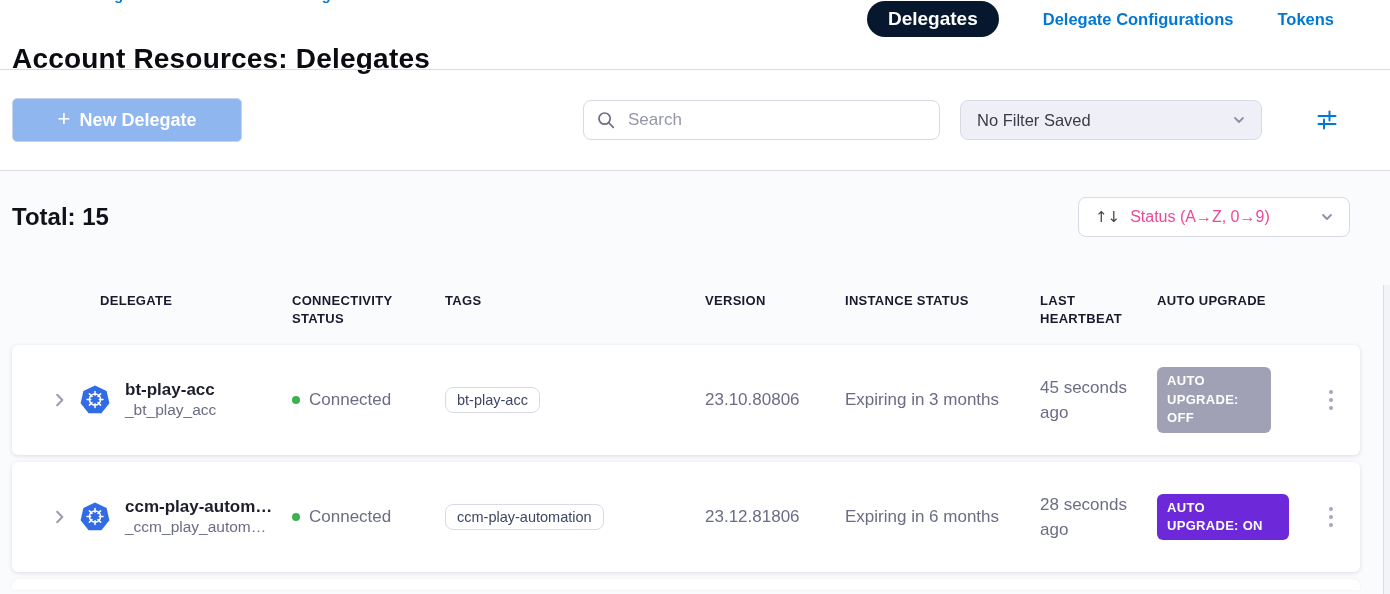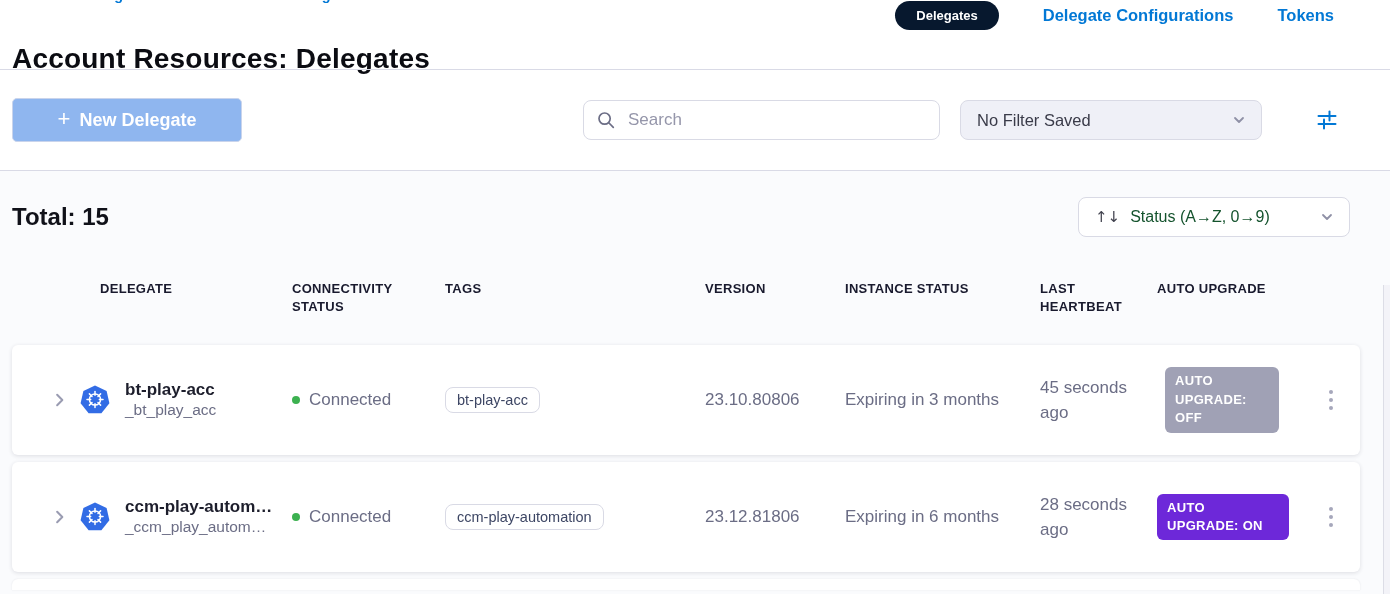--- a/index.html
+++ b/index.html
@@ -6,21 +6,21 @@
     font-family:"Liberation Sans",sans-serif;background:#ffffff;position:relative;}
   *{box-sizing:border-box;}
 
   
   .breadcrumb-clip{position:absolute;top:0;left:12px;width:700px;height:6px;overflow:hidden;}
   .breadcrumb-clip span{display:block;margin-top:-13px;font-size:14.5px;color:#0278d5;font-weight:600;}
 
   
   .tabs{position:absolute;top:1px;right:56px;display:flex;align-items:center;gap:44px;}
   .tab-link{font-size:16.5px;font-weight:700;color:#0278d5;cursor:pointer;white-space:nowrap;}
-  .tab-pill{background:#07182e;color:#ffffff;border-radius:999px;padding:7px 21px;font-size:13px;font-weight:700;}
+  .tab-pill{background:#07182e;color:#ffffff;border-radius:999px;padding:7px 21px;font-size:19px;font-weight:700;}
 
   .page-title{position:absolute;top:24px;left:12px;font-size:28px;font-weight:700;color:#0b0c12;letter-spacing:.2px;}
 
   .divider{position:absolute;left:0;width:1390px;height:1px;background:#d9dae6;}
   .divider-1{top:69px;}
   .divider-2{top:170px;}
   .content-bg{position:absolute;left:0;top:171px;width:1390px;height:423px;background:#fafbfd;}
 
   
   .btn-new{position:absolute;left:12px;top:98px;width:230px;height:44px;background:#8fb6ef;
@@ -41,25 +41,25 @@
 
   .sliders-btn{position:absolute;left:1314px;top:107px;width:26px;height:26px;cursor:pointer;
     display:flex;align-items:center;justify-content:center;}
 
   
   .total-label{position:absolute;left:12px;top:203px;font-size:24px;font-weight:700;color:#101119;}
   .sort-select{position:absolute;left:1078px;top:197px;width:272px;height:40px;background:#ffffff;
     border:1px solid #d9dae5;border-radius:8px;display:flex;align-items:center;gap:10px;
     padding:0 14px 0 16px;cursor:pointer;}
   .sort-select .arrows{font-family:"DejaVu Sans",sans-serif;font-size:15px;color:#41424e;}
-  .sort-select .label{flex:1;font-size:16px;color:#14532d;}
+  .sort-select .label{flex:1;font-size:16px;color:#ec4899;}
 
   
   .grid-cols{display:grid;grid-template-columns:280px 153px 260px 140px 195px 117px 145px 1fr;}
-  .thead{position:absolute;left:12px;top:280px;width:1348px;align-items:start;}
+  .thead{position:absolute;left:12px;top:292px;width:1348px;align-items:start;}
   .th{font-size:13px;font-weight:700;color:#191a2e;letter-spacing:.3px;line-height:1.4;text-transform:uppercase;}
   .th-delegate{padding-left:88px;}
   .th-conn{max-width:130px;}
   .th-hb{max-width:110px;}
 
   .rows{position:absolute;left:12px;top:345px;width:1348px;}
   .row-card{background:#ffffff;border-radius:6px;box-shadow:0 1px 4px rgba(40,41,61,.14);
     height:110px;align-items:center;margin-bottom:7px;cursor:pointer;}
   .row-2{margin-top:4px;height:11px;border-radius:6px 6px 0 0;box-shadow:0 0 2px rgba(40,41,61,.10);}
 
@@ -74,21 +74,21 @@
   .cell-conn{display:flex;align-items:center;gap:9px;}
   .conn-dot{width:8px;height:8px;border-radius:50%;background:#3cb150;flex:0 0 8px;}
 
   .tag-chip{display:inline-block;border:1px solid #d9dae5;border-radius:8px;padding:4px 11px;
     font-size:14.5px;color:#3d4664;background:#ffffff;white-space:nowrap;}
 
   .cell-hb{line-height:1.5;}
 
   .badge{display:inline-block;border-radius:6px;padding:5px 10px;color:#ffffff;font-size:13px;
     font-weight:700;letter-spacing:.3px;line-height:1.42;text-transform:uppercase;}
-  .badge-off{background:#a0a1b5;max-width:114px;margin-left:8px;}
+  .badge-off{background:#a0a1b5;max-width:114px;}
   .badge-on{background:#6d28d9;max-width:132px;}
 
   .kebab{display:flex;flex-direction:column;align-items:center;gap:3.5px;justify-self:center;
     padding:6px;cursor:pointer;}
   .kebab .dot{width:4.5px;height:4.5px;border-radius:50%;background:#a6a7bb;}
 
   .scrollbar{position:absolute;right:0;top:285px;width:7px;height:309px;background:#f3f3f8;
     border-left:1px solid #dcdde6;}
 </style>
 </head>

